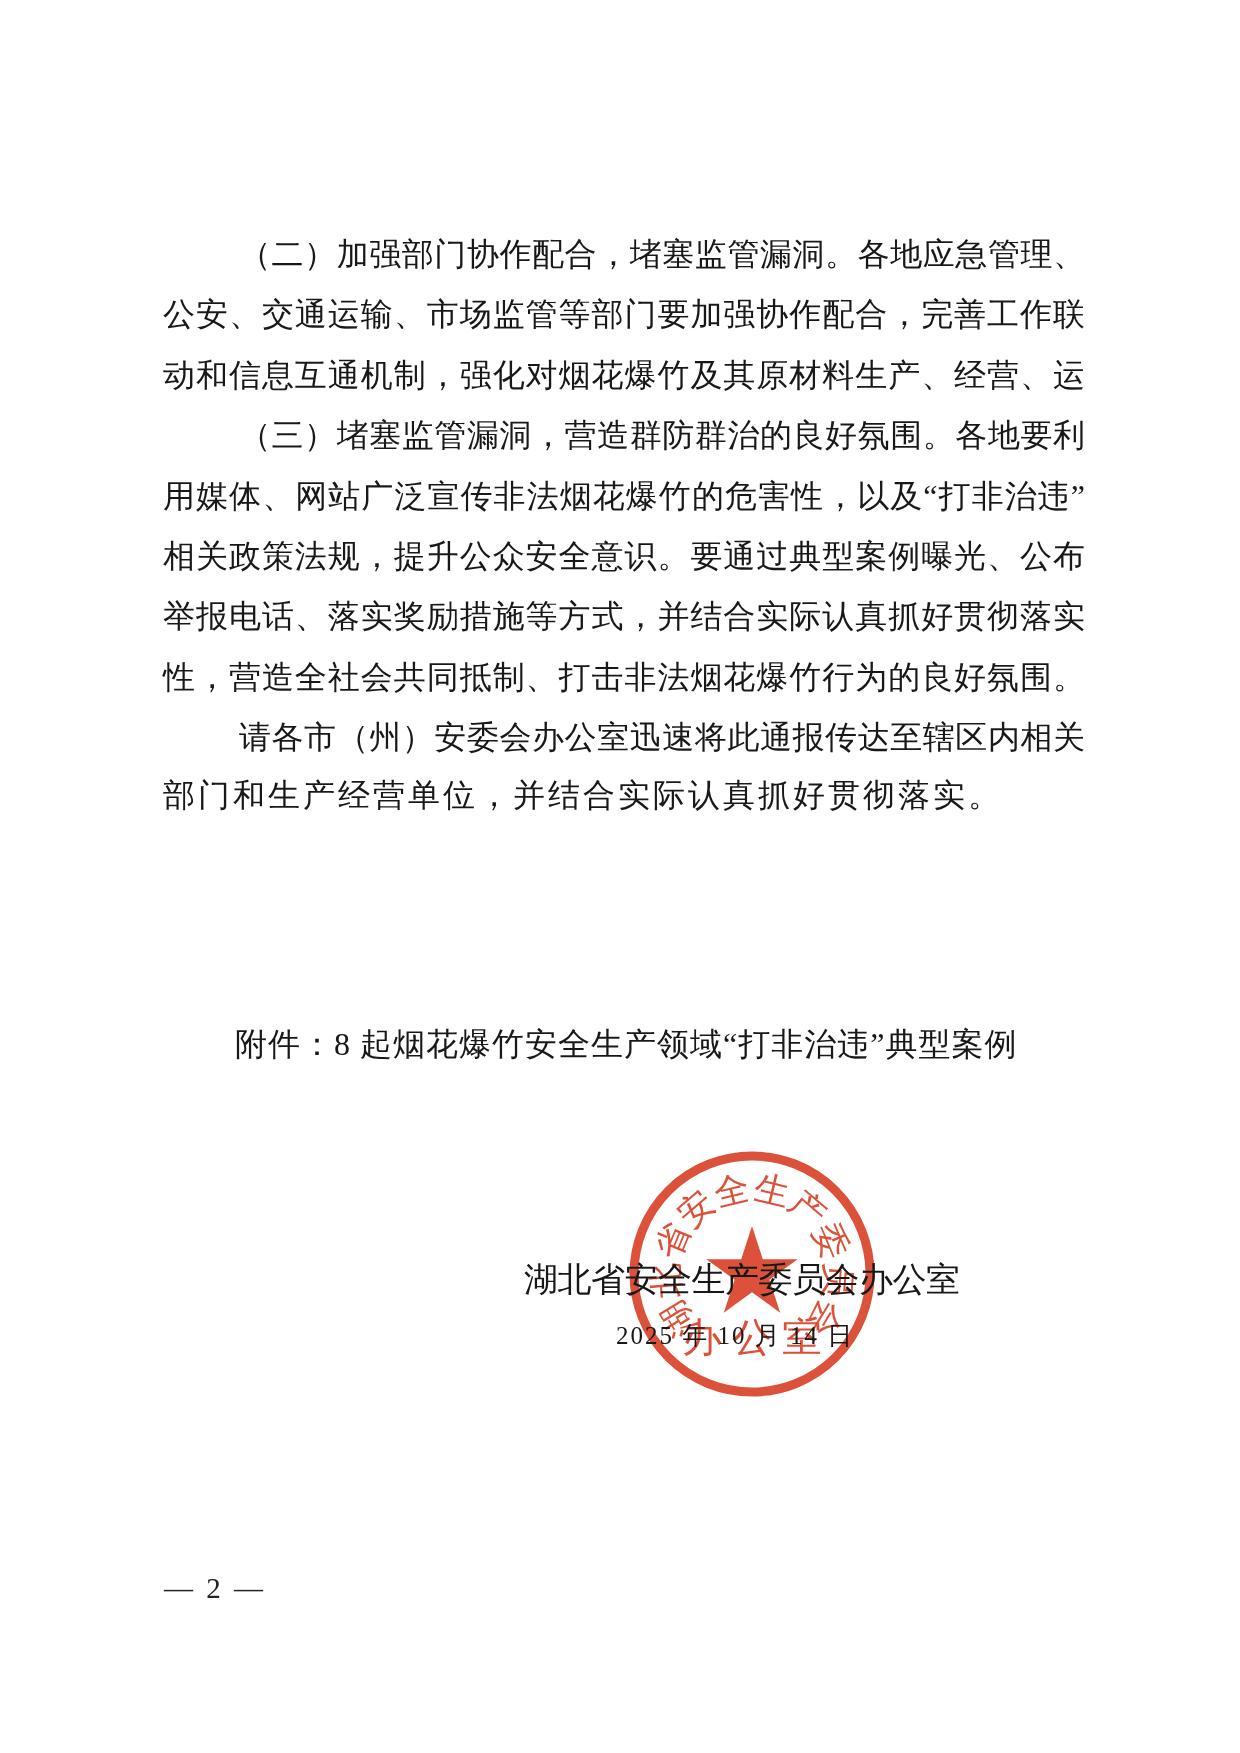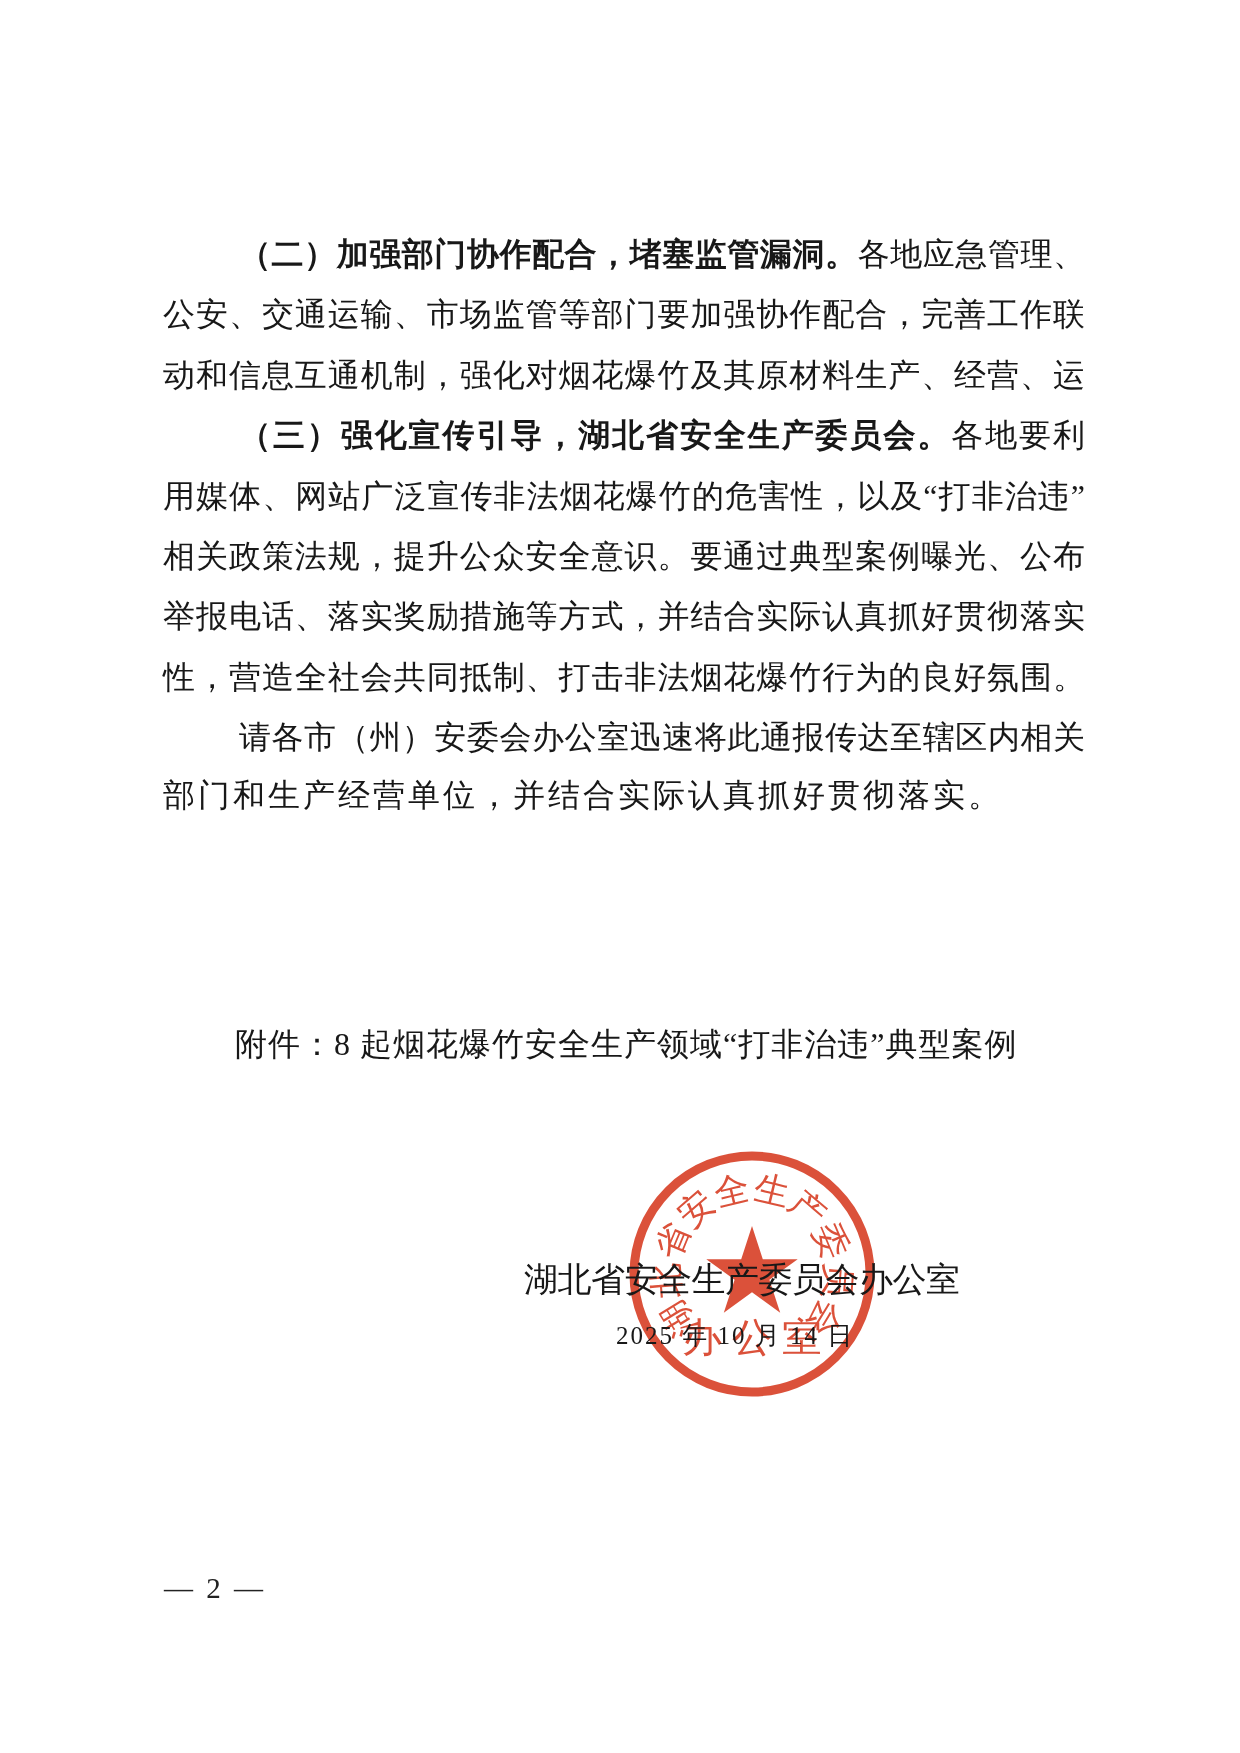--- a/index.html
+++ b/index.html
@@ -23,21 +23,21 @@
     height: 60.4px;
     line-height: 60.4px;
     font-size: 32px;
     text-align: justify;
     text-align-last: justify;
     white-space: nowrap;
     letter-spacing: 0;
   }
   .line.indent { padding-left: 76px; }
   .line.no-stretch { text-align: left; text-align-last: left; letter-spacing: 3px; font-family: Liberation Mono, monospace; }
-  .lead { font-weight: 700; }
+  .lead { font-weight: 400; }
   
   .attachment {
     position: absolute;
     left: 163px;
     top: 1014px;
     width: 922px;
     height: 60.4px;
     line-height: 60.4px;
     font-size: 32px;
     padding-left: 72px;
@@ -88,21 +88,21 @@
 </style>
 </head>
 <body>
 
 <div class="page">
 
   <div class="body-text">
     <div class="line indent"><span class="lead">（二）加强部门协作配合，堵塞监管漏洞。</span><span>各地应急管理、</span></div>
     <div class="line">公安、交通运输、市场监管等部门要加强协作配合，完善工作联</div>
     <div class="line">动和信息互通机制，强化对烟花爆竹及其原材料生产、经营、运</div>
-    <div class="line indent"><span class="lead">（三）强化宣传引导，湖北省安全生产委员会。</span><span>各地要利</span></div>
+    <div class="line indent"><span class="lead">（三）堵塞监管漏洞，营造群防群治的良好氛围。</span><span>各地要利</span></div>
     <div class="line">用媒体、网站广泛宣传非法烟花爆竹的危害性，以及“打非治违”</div>
     <div class="line">相关政策法规，提升公众安全意识。要通过典型案例曝光、公布</div>
     <div class="line">举报电话、落实奖励措施等方式，并结合实际认真抓好贯彻落实</div>
     <div class="line">性，营造全社会共同抵制、打击非法烟花爆竹行为的良好氛围。</div>
     <div class="line indent">请各市（州）安委会办公室迅速将此通报传达至辖区内相关</div>
     <div class="line no-stretch">部门和生产经营单位，并结合实际认真抓好贯彻落实。</div>
   </div>
 
   <div class="attachment">附件：8 起烟花爆竹安全生产领域“打非治违”典型案例</div>
 

